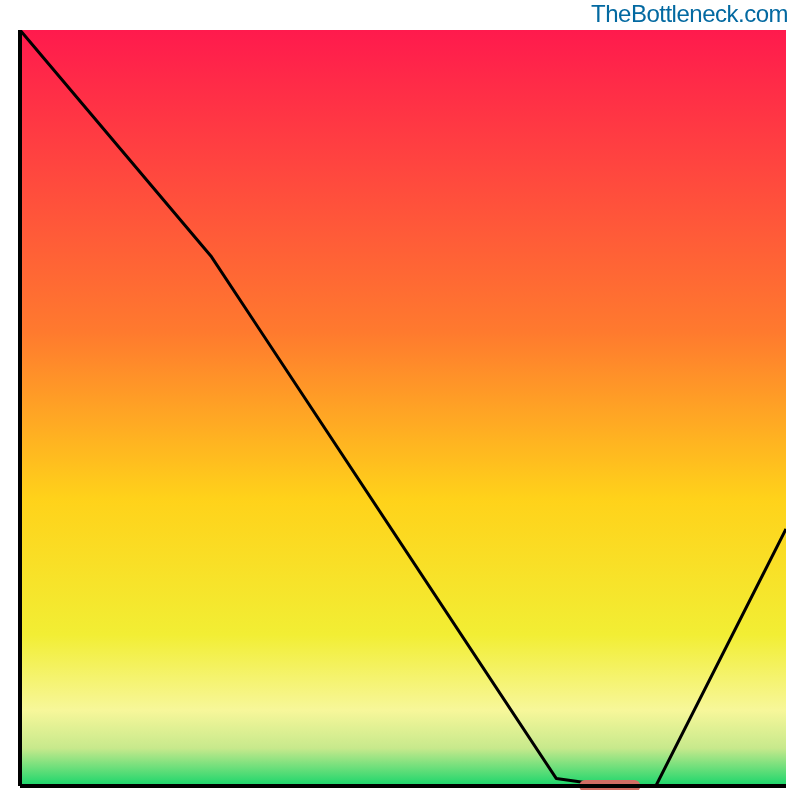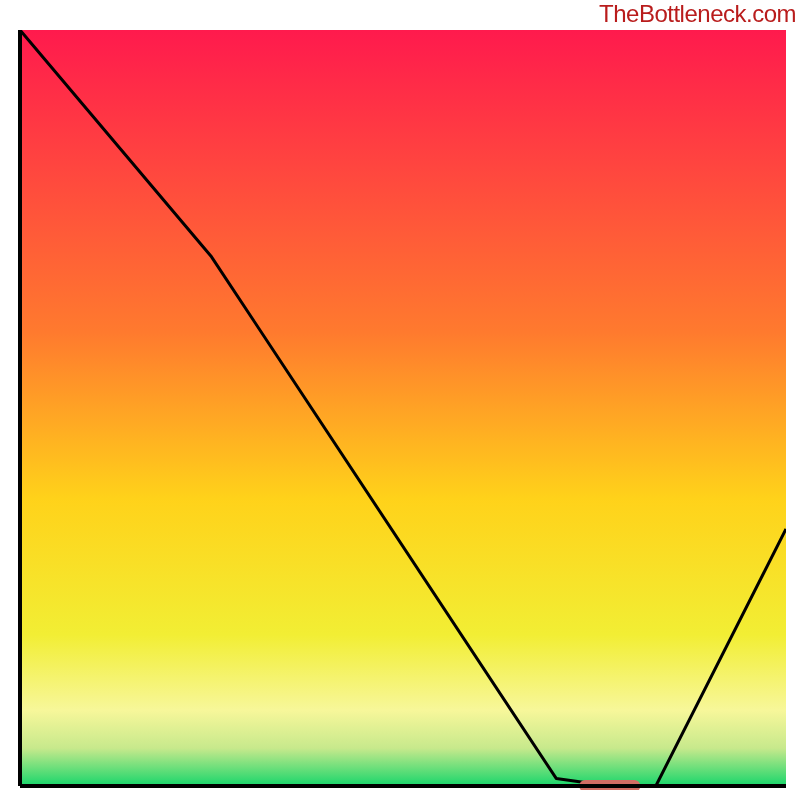--- a/index.html
+++ b/index.html
@@ -6,24 +6,24 @@
     margin: 0;
     padding: 0;
     width: 800px;
     height: 800px;
     background: #ffffff;
     font-family: Arial, Helvetica, sans-serif;
   }
   .watermark {
     position: absolute;
     top: 0;
-    right: 4px;
+    right: 12px;
     font-size: 24px;
     font-weight: 500;
-    color: #b91c1c;
+    color: #0369a1;
     letter-spacing: -0.5px;
   }
   .plot {
     position: absolute;
     top: 30px;
     left: 18px;
     width: 768px;
     height: 760px;
   }
   svg {

